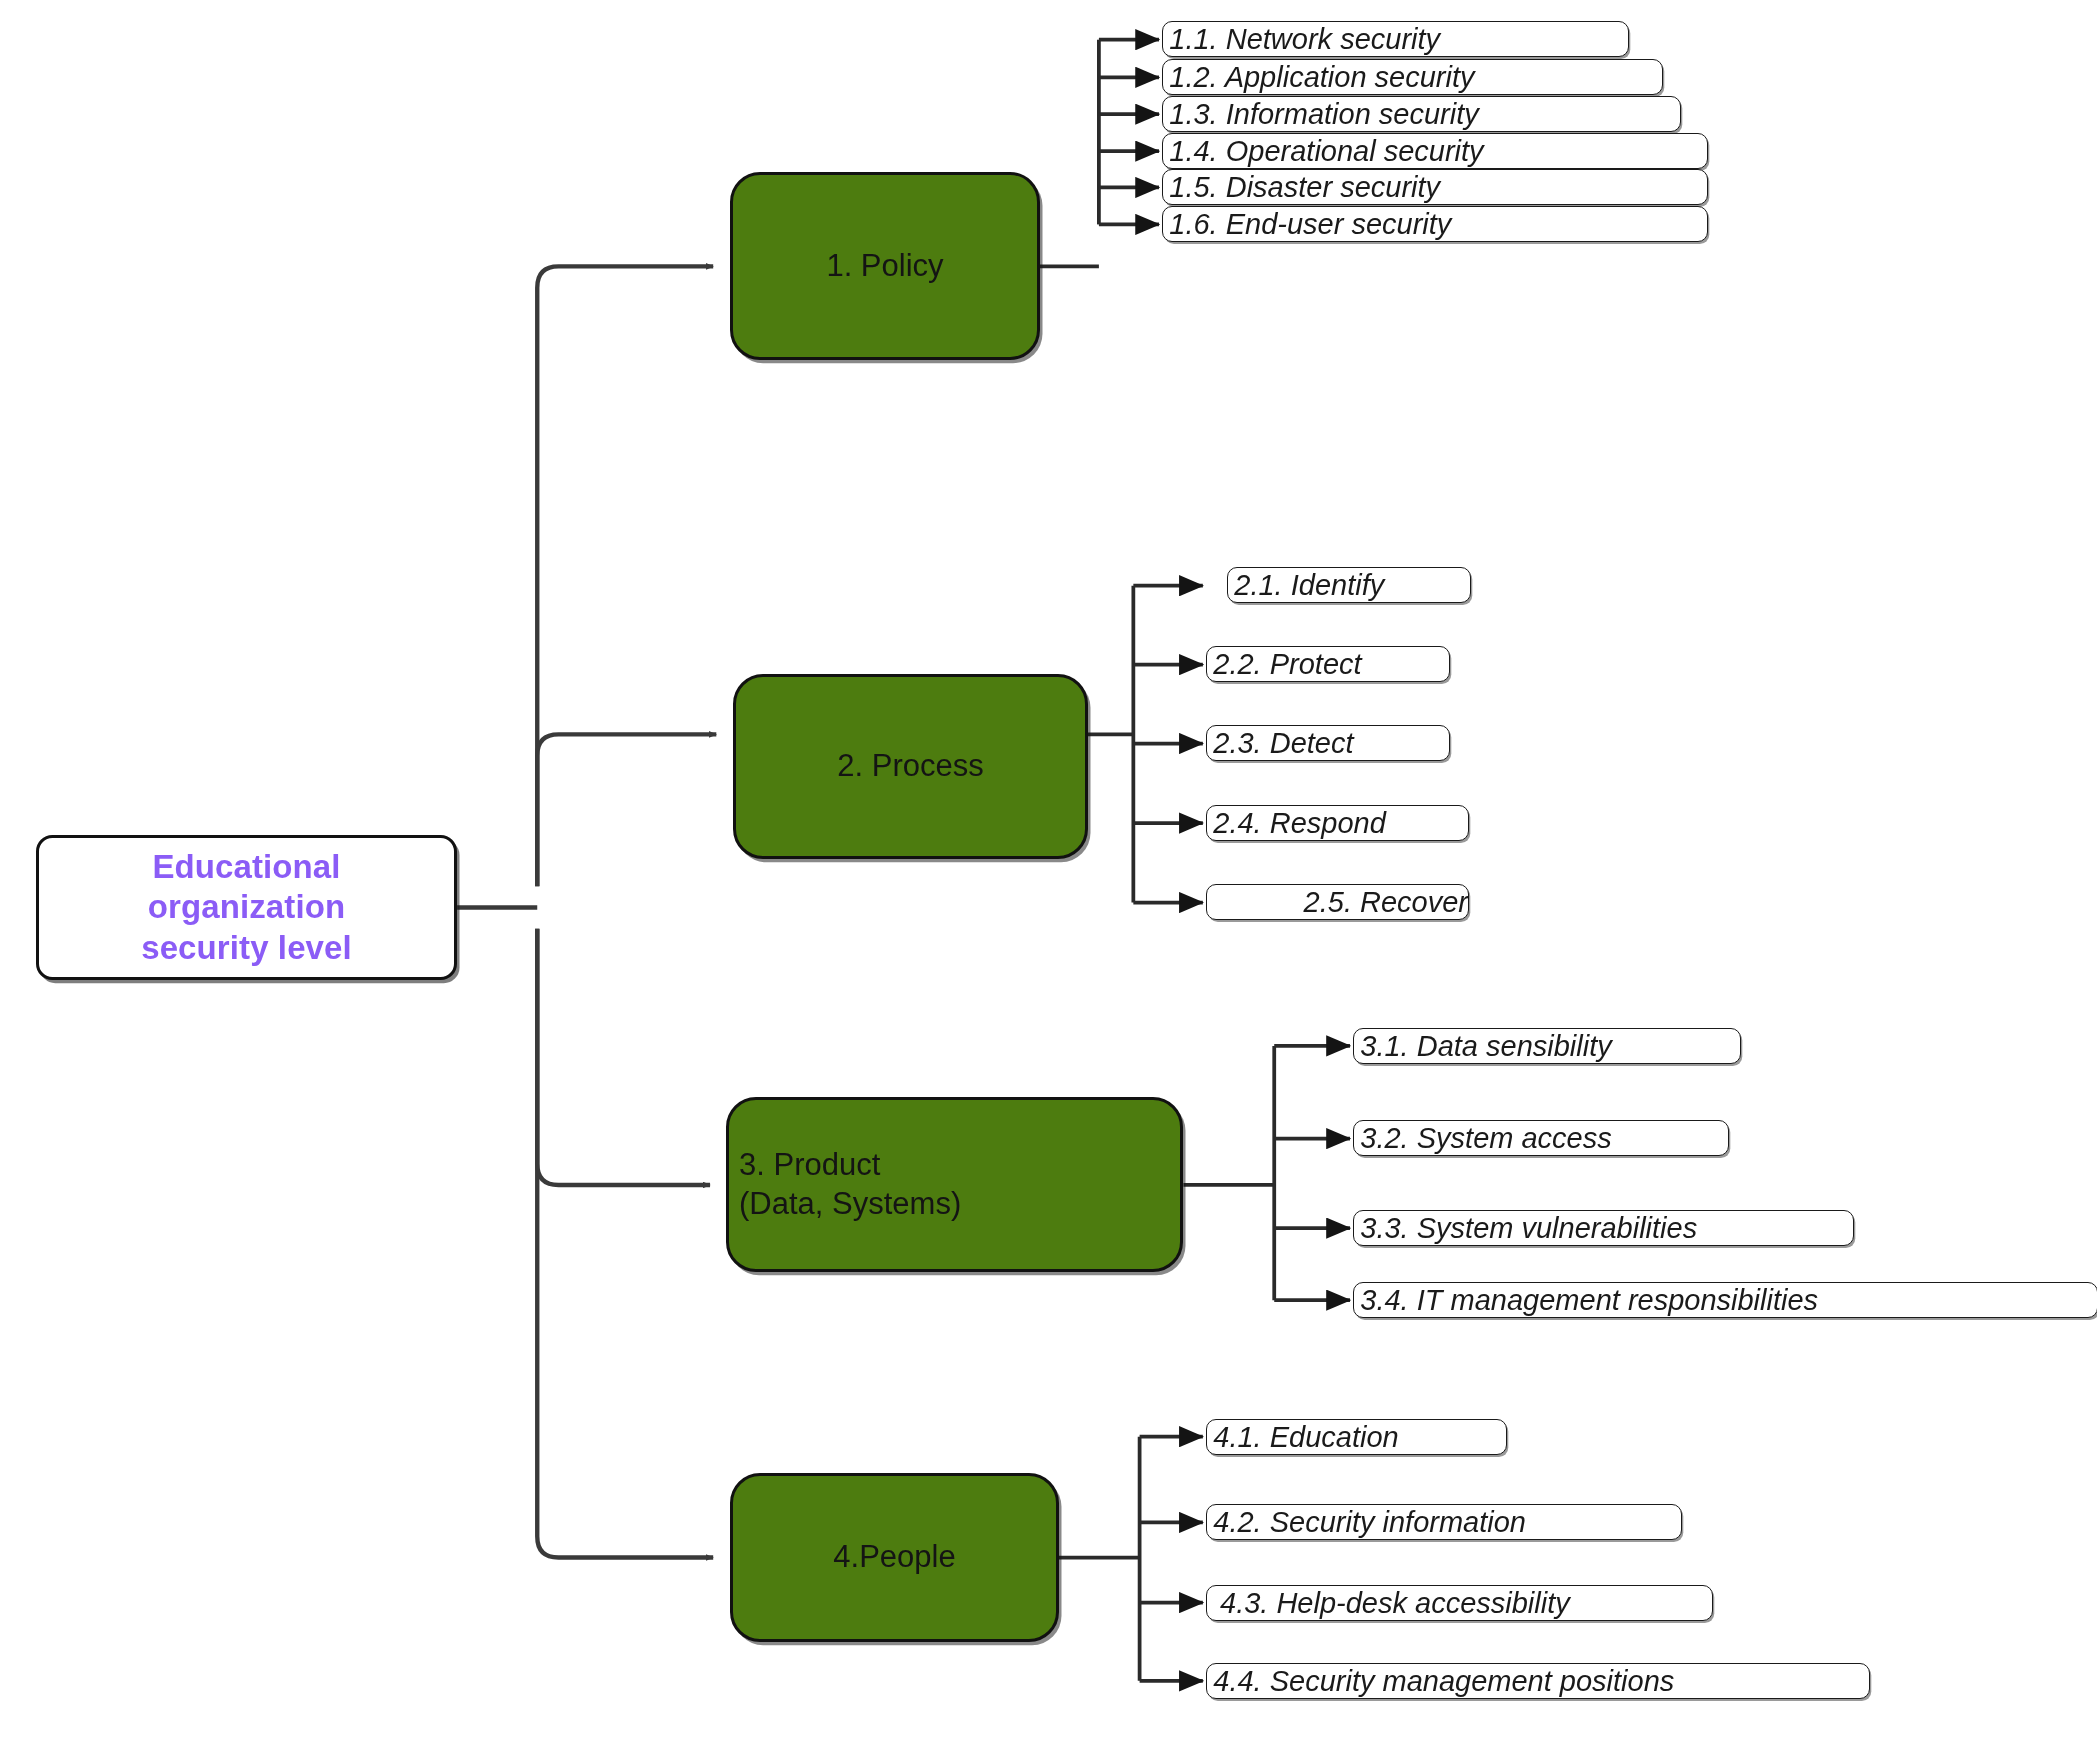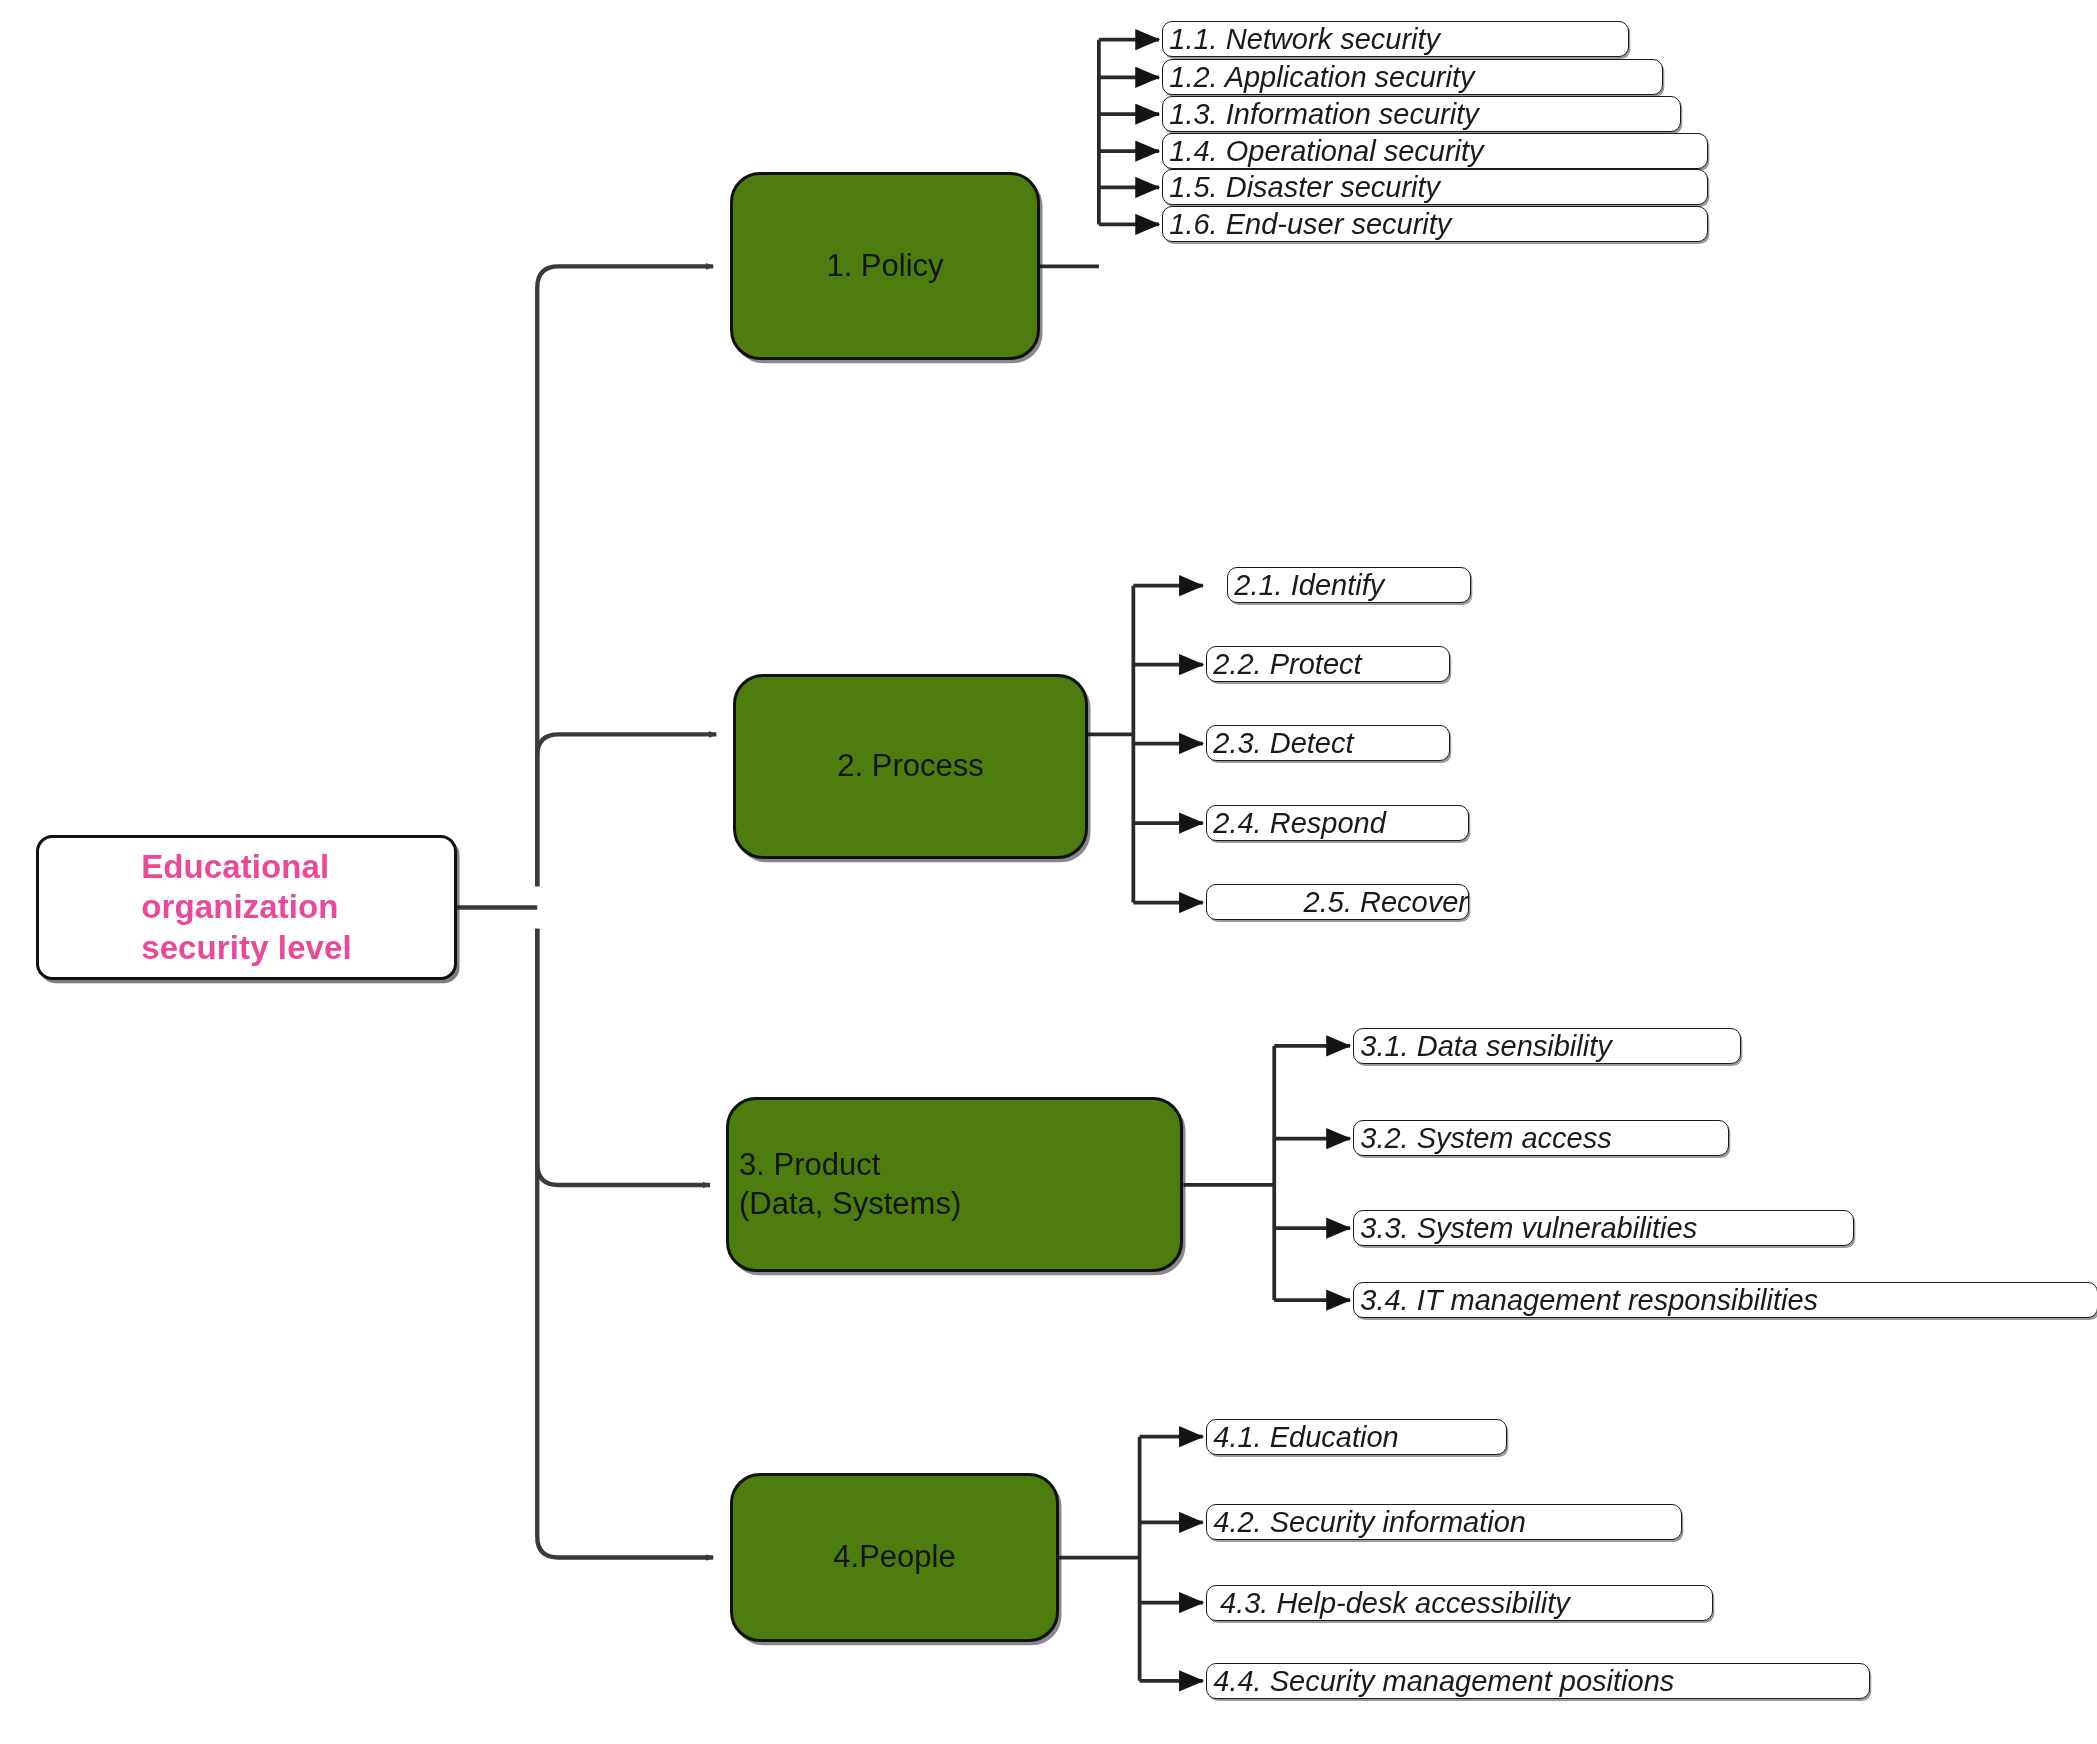--- a/index.html
+++ b/index.html
@@ -23,22 +23,22 @@
     display:flex;
     align-items:center;
     justify-content:center;
     box-shadow:3.1px 3.8px 0 -0.6px rgba(20,20,20,0.55);
     z-index:4;
   }
   .root-label{
     font-weight:bold;
     font-size:33px;
     line-height:1.22;
-    color:#ec4899;
-    text-align:left;
+    color:#8b5cf6;
+    text-align:center;
     white-space:pre-line;
     letter-spacing:0.1px;
   }
 
   
   .cat-node{
     position:absolute;
     box-sizing:border-box;
     border:3.8px solid #111111;
     border-radius:30px;

